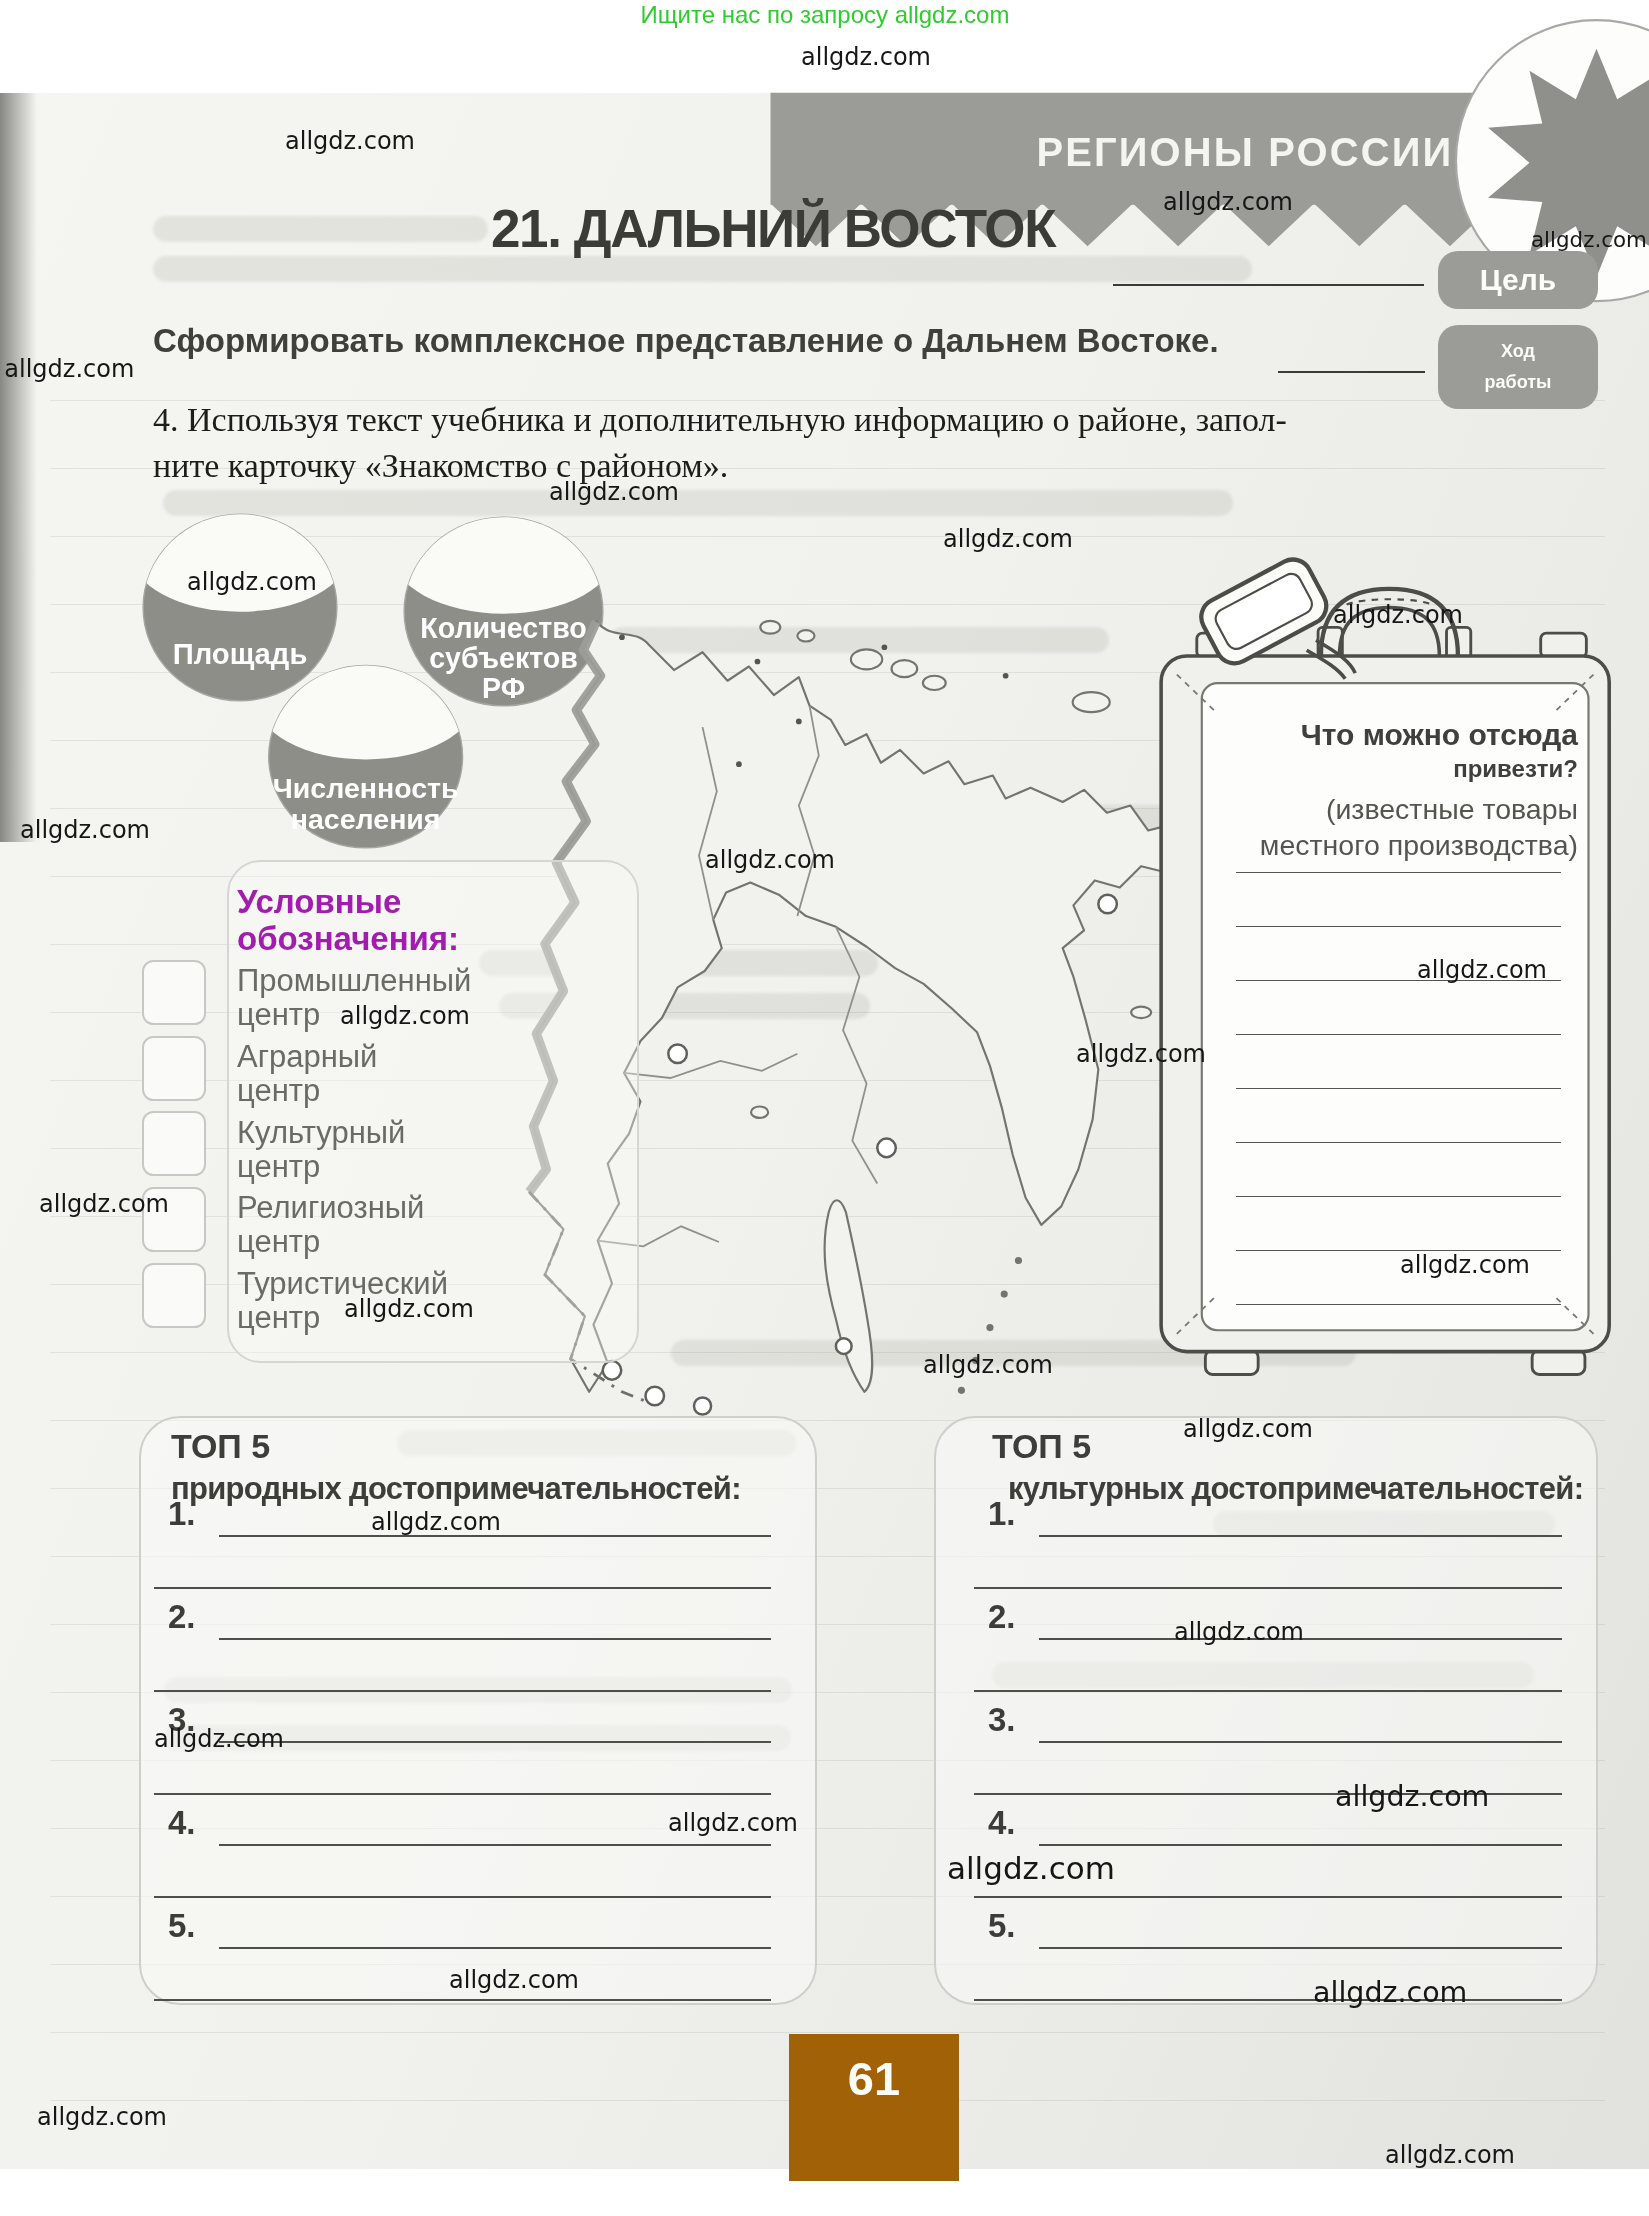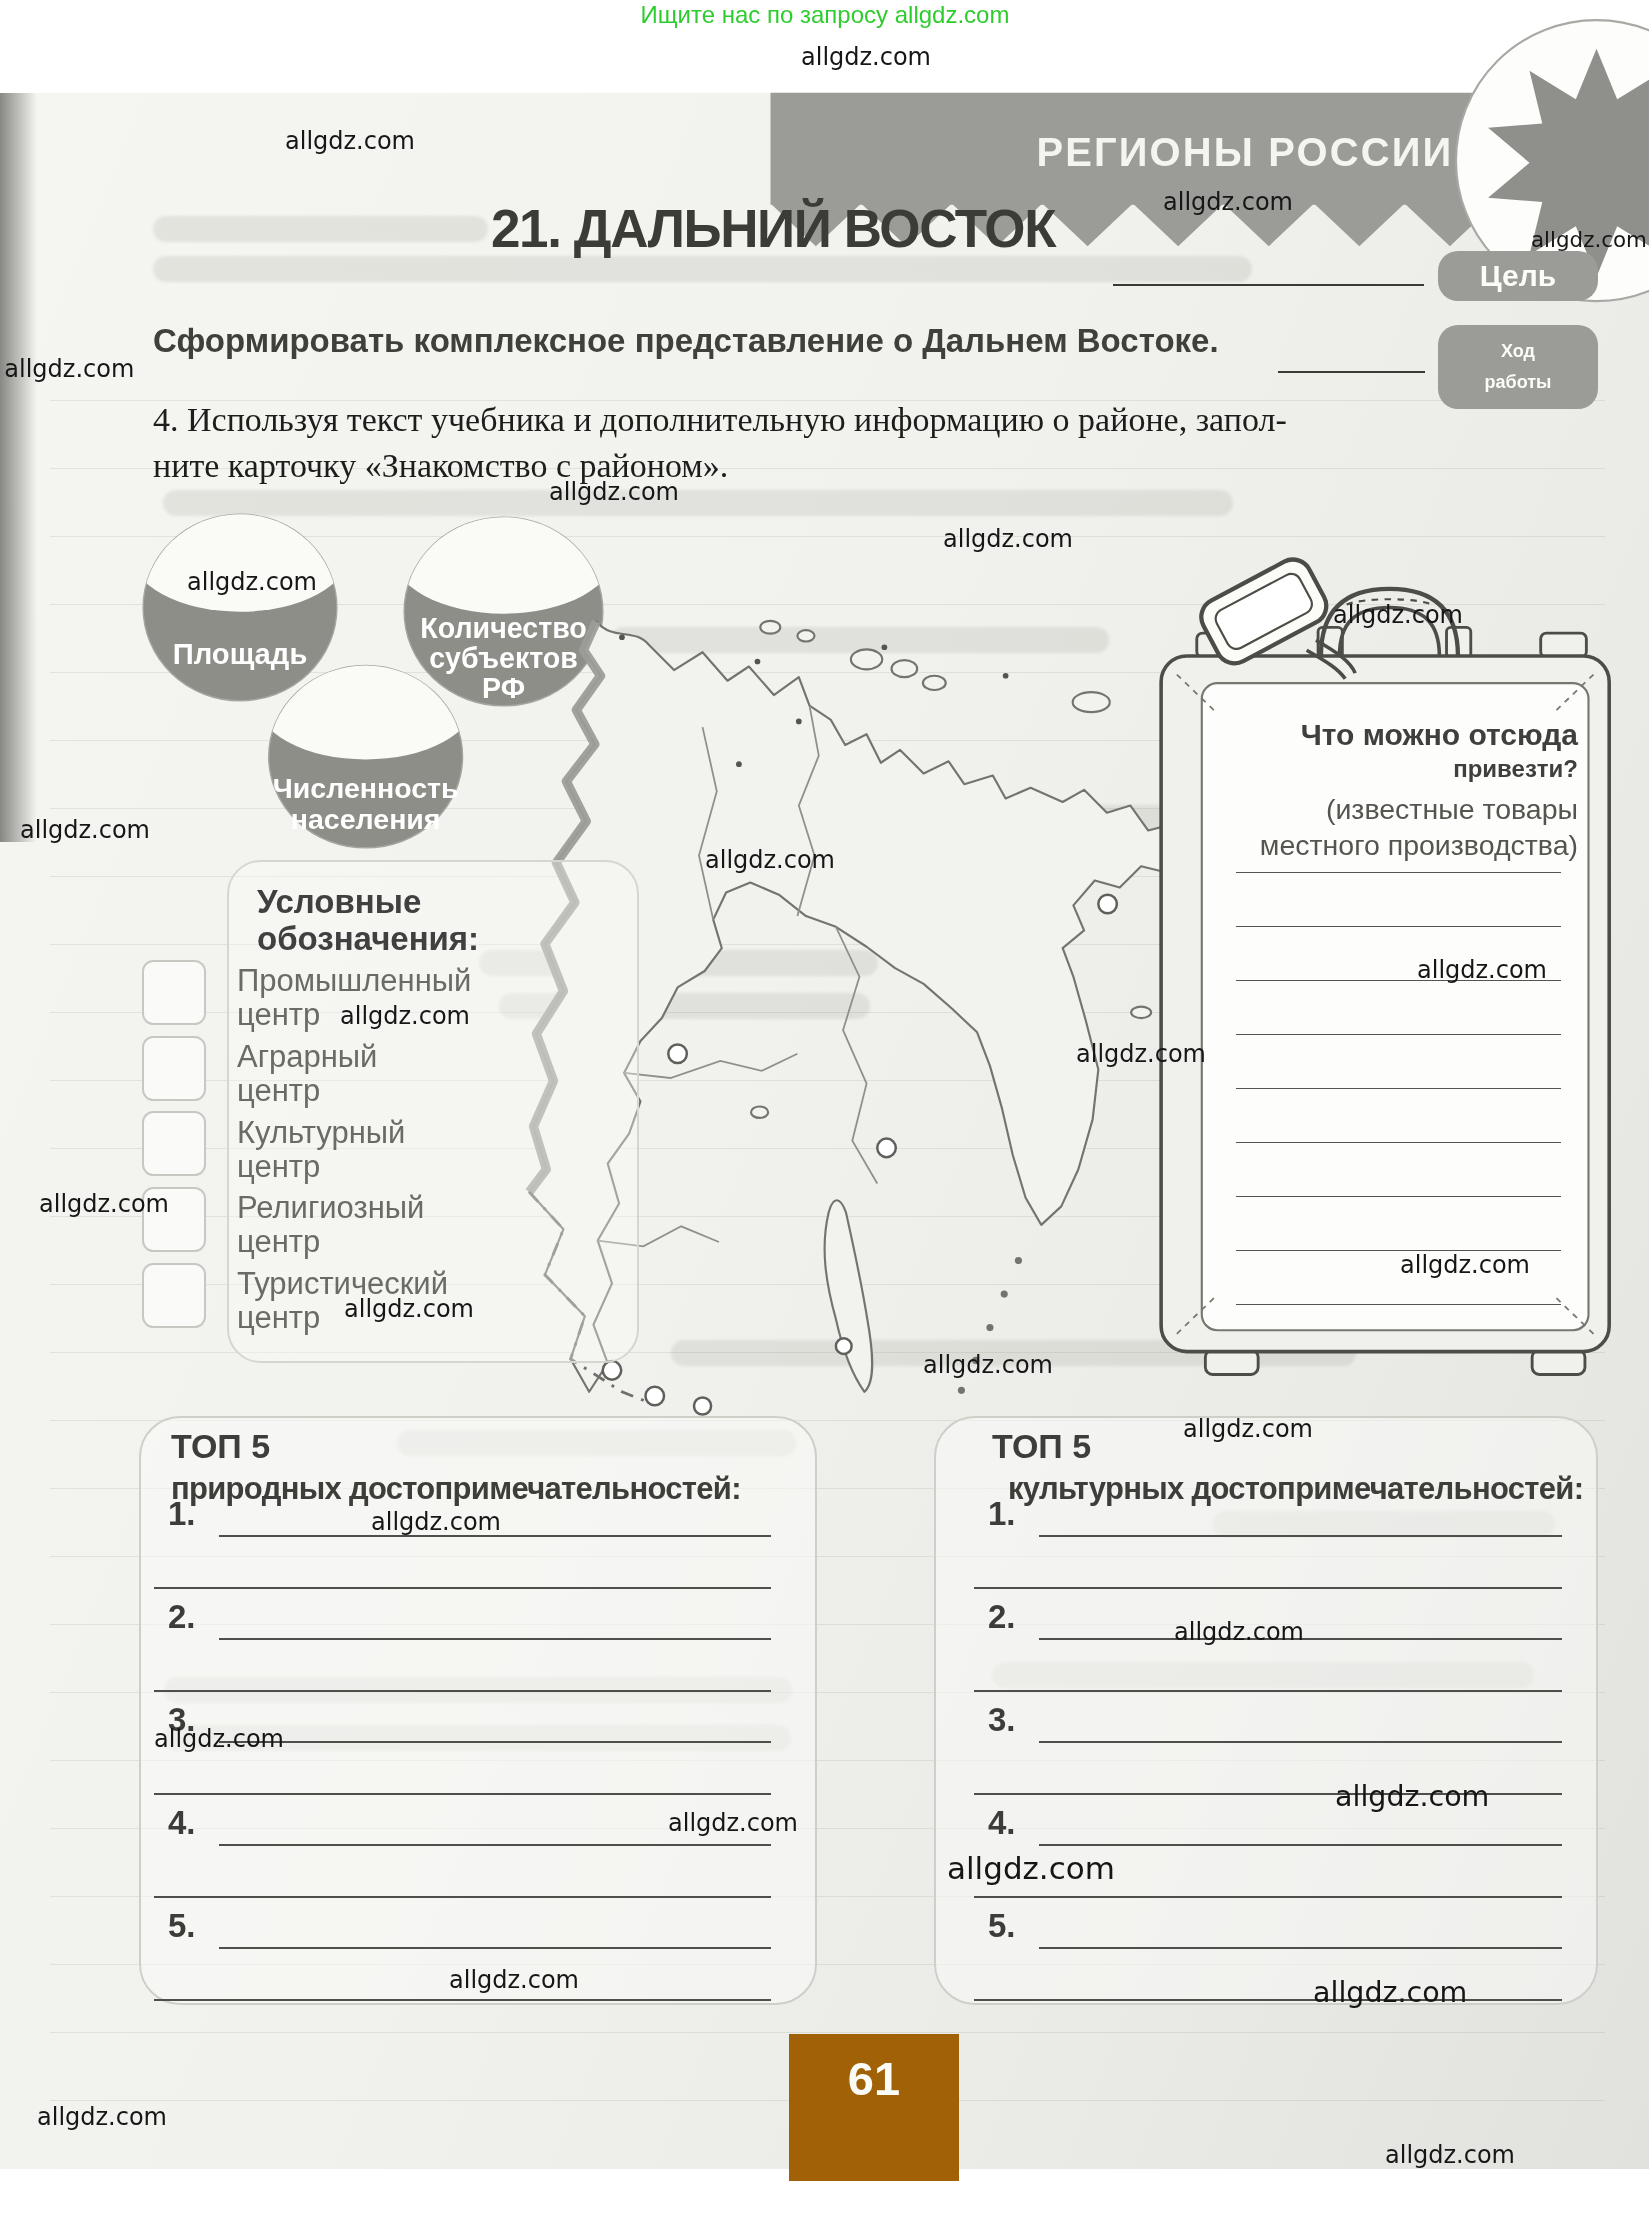--- a/index.html
+++ b/index.html
@@ -20,21 +20,21 @@
   #lessontitle{position:absolute;left:491px;top:198px;font-size:53px;font-weight:bold;letter-spacing:-1.4px;color:#3b3b37;}
   #goal{position:absolute;left:153px;top:322px;font-size:33px;font-weight:bold;color:#3f3f3b;}
   .serif{font-family:"Liberation Serif",serif;}
   #task1{position:absolute;left:153px;top:397px;width:1284px;font-size:34px;color:#1d1d1b;line-height:46px;}
   .connector{position:absolute;height:2.1px;background:#3a3a38;}
   .side-btn{position:absolute;left:1438px;width:160px;background:#9b9b97;border-radius:20px;
             color:#fcfcf9;font-weight:bold;text-align:center;display:flex;flex-direction:column;justify-content:center;}
   
   #legend-card{position:absolute;left:227px;top:860px;width:408px;height:499px;border:2.1px solid #d6d6d1;
                border-radius:34px;background:rgba(251,251,248,.35);}
-  #legend-title{position:absolute;left:237px;top:883px;font-size:33px;font-weight:bold;color:#404040;line-height:37px;margin-left:20px;}
+  #legend-title{position:absolute;left:237px;top:883px;font-size:33px;font-weight:bold;color:#a21caf;line-height:37px;}
   .legend-row{position:absolute;left:237px;font-size:31px;color:#6b6b66;line-height:34px;}
   .legend-box{position:absolute;left:142px;width:60px;height:61px;border:2.1px solid #c8c8c3;border-radius:11.4px;background:#fafaf8;}
   
   .case-text{position:absolute;left:1213px;width:365px;text-align:right;color:#3f3f3c;}
   #case-lines{position:absolute;left:1236px;top:819px;width:325px;}
   .case-line{height:53px;border-bottom:1.8px solid #55554f;}
   
   .top5{position:absolute;top:1416px;height:585px;border:2.1px solid #cfcfca;border-radius:41px;background:rgba(250,250,247,.55);}
   .t5h1{position:absolute;font-size:34px;font-weight:bold;color:#3d3d39;}
   .t5h2{position:absolute;font-size:31px;font-weight:bold;color:#3d3d39;letter-spacing:-0.7px;}
@@ -83,21 +83,21 @@
     <circle cx="2238" cy="225" r="197" fill="#fdfdfb" stroke="#a8a8a4" stroke-width="3"></circle>
     <polygon fill="#8f8f8b" points="
       2238,68 2267,139 2332,99 2314,173 2390,179 2332,228 2390,277 2314,283 2332,357 2267,317
       2238,388 2209,317 2144,357 2162,283 2086,277 2144,228 2086,179 2162,173 2144,99 2209,139"></polygon>
   </svg>
 
   <div id="lessontitle">21. ДАЛЬНИЙ ВОСТОК</div>
   <div class="connector" style="left:1113px;top:284px;width:311px"></div>
   <div class="connector" style="left:1278px;top:371px;width:147px"></div>
 
-  <div class="side-btn" style="top:251px;height:50px;font-size:30px">
+  <div class="side-btn" style="top:251px;height:58px;font-size:30px">
     <span>Цель</span>
   </div>
   <div class="side-btn" style="top:325px;height:84px;font-size:18px;line-height:31px">
     <span>Ход</span>
     <span>работы</span>
   </div>
 
   <div id="goal">Сформировать комплексное представление о Дальнем Востоке.</div>
 
   <div id="task1" class="serif">

